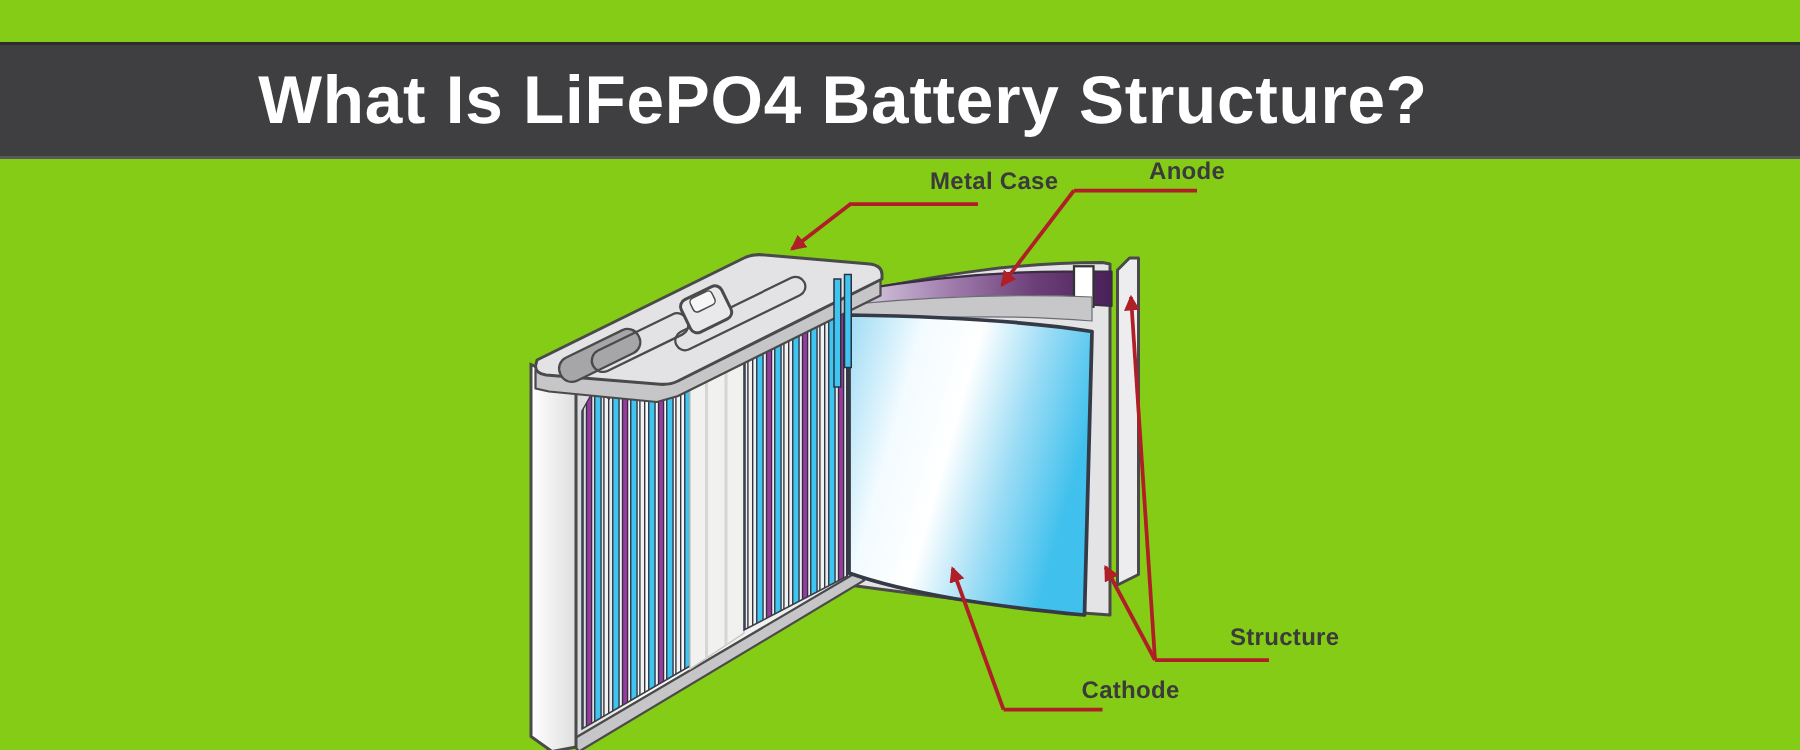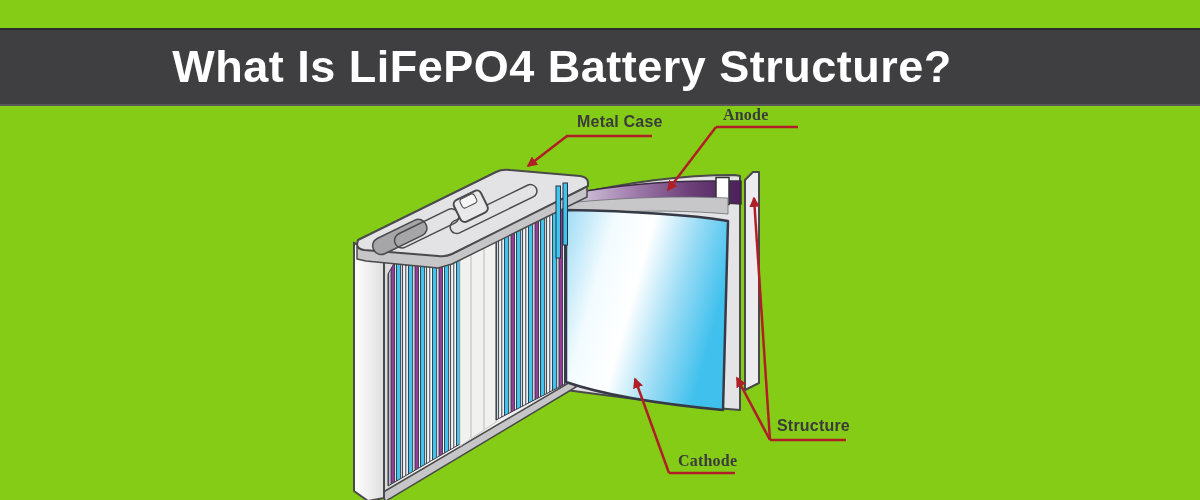--- a/index.html
+++ b/index.html
@@ -17,26 +17,26 @@
     border-top:2px solid #2d2d2f;border-bottom:2px solid #58585b;
     display:flex;align-items:center;justify-content:center;
   }
   .banner h1{
     color:var(--banner_text);font-size:45px;font-weight:700;letter-spacing:0.5px;
     transform:translateX(-38px);white-space:nowrap;
   }
   .diagram-svg{position:absolute;left:0;top:0;width:1200px;height:500px;}
   .part-label{
     position:absolute;color:var(--label_text);font-size:16px;font-weight:700;
-    white-space:nowrap;letter-spacing:0.2px;
+    white-space:nowrap;letter-spacing:0.2px;margin-left:43px;
   }
   .lbl-metal{left:577px;top:113px;}
-  .lbl-anode{left:723px;top:106px;font-family:Liberation Serif, serif;}
+  .lbl-anode{left:723px;top:106px;}
   .lbl-separator{left:777px;top:417px;}
-  .lbl-cathode{left:678px;top:452px;font-family:Liberation Serif, serif;}
+  .lbl-cathode{left:678px;top:452px;}
 </style>
 </head>
 <body>
 
 <div class="stage">
 
   <div class="banner">
     <h1>What Is LiFePO4 Battery Structure?</h1>
   </div>
 

